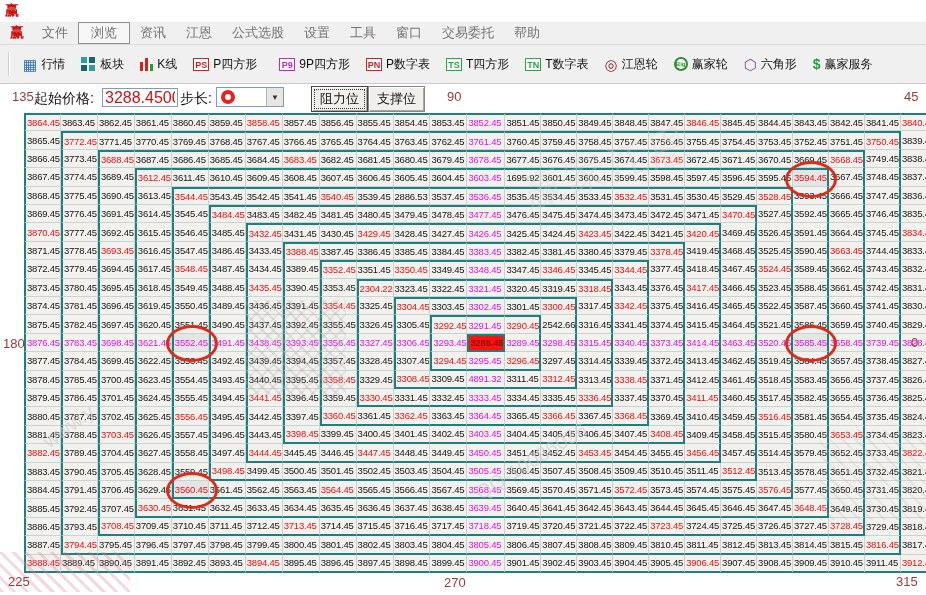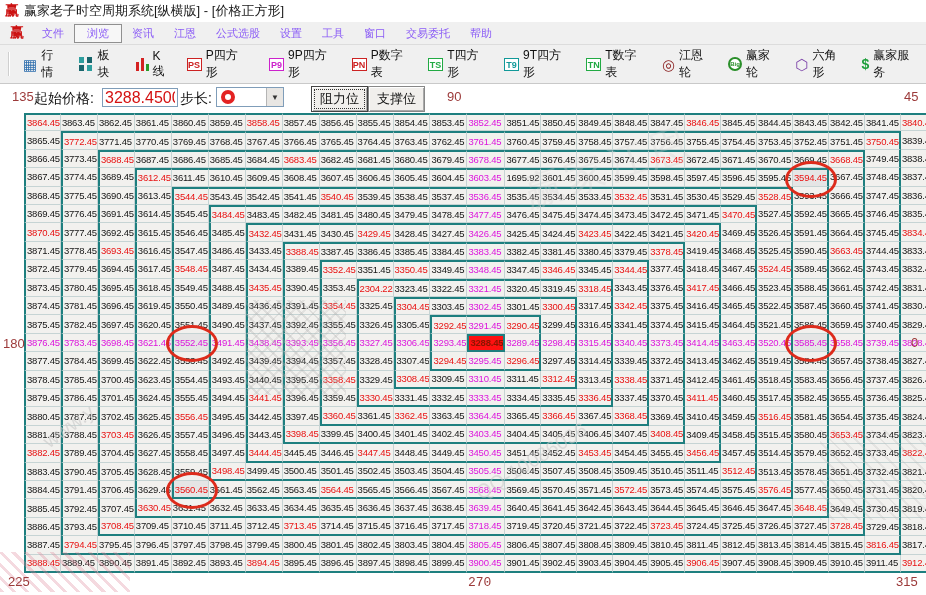--- a/index.html
+++ b/index.html
@@ -7,21 +7,21 @@
        font-family:"Liberation Sans","DejaVu Sans",sans-serif;-webkit-font-smoothing:antialiased;}
   
   .titlebar{position:absolute;left:0;top:0;width:926px;height:22px;background:#fff;
             display:flex;align-items:center;gap:5px;padding-left:5px;box-sizing:border-box;}
   .titlebar .logo{color:#cc1111;font-weight:bold;font-size:14px;}
   .titlebar .ttl{font-size:13px;color:#1a1a1a;}
   
   .menubar{position:absolute;left:0;top:22px;width:926px;height:23px;background:#f0f0f0;
            border-bottom:1px solid #dcdcdc;display:flex;align-items:center;box-sizing:border-box;padding-left:2px;}
   .menubar .logo{color:#cc1111;font-weight:bold;font-size:14px;padding:0 8px;}
-  .mitem{font-size:11px;color:#8b5cf6;padding:2px 10px;cursor:default;}
+  .mitem{font-size:13px;color:#737373;padding:2px 10px;cursor:default;}
   .mitem.active{border:1px solid #909090;background:#f7f7f7;padding:1px 12px;}
   
   .toolbar{position:absolute;left:0;top:45px;width:926px;height:39px;background:#f0f0f0;
            border-bottom:1px solid #c9c9c9;display:flex;align-items:center;box-sizing:border-box;padding-left:8px;}
   .tsep{width:1px;height:24px;background:#cfcfcf;border-right:1px solid #fff;margin-right:5px;}
   .titem{display:flex;align-items:center;gap:4px;padding:0 8px;height:28px;font-size:12px;color:#111;cursor:default;}
   .badge{width:16px;height:13px;border:1px solid;font-size:9px;font-weight:bold;line-height:13px;
          text-align:center;background:#fff;box-sizing:border-box;}
   .ic-quote{font-size:15px;color:#2f6fae;line-height:15px;}
   .ic-blocks{width:6px;height:6px;background:#2e9e9e;box-shadow:8px 0 0 #18656c,0 8px 0 #18656c,8px 8px 0 #2e9e9e;
@@ -82,21 +82,20 @@
   .h2{left:0px;top:552px;width:130px;height:40px;
       background:repeating-linear-gradient(45deg,rgba(220,130,150,.30) 0 3px,transparent 3px 9px);}
   .h3{left:820px;top:430px;width:106px;height:90px;
       background:repeating-linear-gradient(45deg,rgba(180,180,180,.22) 0 2px,transparent 2px 9px);}
 </style>
 </head>
 <body>
 
 <div class="titlebar">
   <span class="logo">赢</span>
-  <span class="ttl">赢家老子时空周期系统[纵横版] - [价格正方形]</span>
 </div>
 
 <div class="menubar">
   <span class="logo">赢</span>
 <div class="mitem">文件</div>
     <div class="mitem active">浏览</div>
     <div class="mitem">资讯</div>
     <div class="mitem">江恩</div>
     <div class="mitem">公式选股</div>
     <div class="mitem">设置</div>
@@ -134,24 +133,20 @@
     </div>
     <div class="titem">
       <span class="badge" style="color: rgb(204, 34, 34); border-color: rgb(204, 34, 34);">PN</span>
       <span>P数字表</span>
     </div>
     <div class="titem">
       <span class="badge" style="color: rgb(34, 170, 68); border-color: rgb(34, 170, 68);">TS</span>
       <span>T四方形</span>
     </div>
     <div class="titem">
-      <span class="badge" style="color: rgb(17, 153, 153); border-color: rgb(17, 153, 153);">T9</span>
-      <span>9T四方形</span>
-    </div>
-    <div class="titem">
       <span class="badge" style="color: rgb(34, 170, 68); border-color: rgb(34, 170, 68);">TN</span>
       <span>T数字表</span>
     </div>
     <div class="titem">
       <span class="ic-gann">◎</span>
       <span>江恩轮</span>
     </div>
     <div class="titem">
       <span class="ic-big">Big</span>
       <span>赢家轮</span>
@@ -507,21 +502,21 @@
     <div class="cell bt">
       <span class="v">3541.45</span>
     </div>
     <div class="cell red bt">
       <span class="v">3540.45</span>
     </div>
     <div class="cell bt">
       <span class="v">3539.45</span>
     </div>
     <div class="cell bt">
-      <span class="v">3538.45</span>
+      <span class="v">2886.53</span>
     </div>
     <div class="cell bt">
       <span class="v">3537.45</span>
     </div>
     <div class="cell mag bt">
       <span class="v">3536.45</span>
     </div>
     <div class="cell bt">
       <span class="v">3535.45</span>
     </div>
@@ -1044,21 +1039,21 @@
     <div class="cell red bt bl">
       <span class="v">3292.45</span>
     </div>
     <div class="cell mag bt">
       <span class="v">3291.45</span>
     </div>
     <div class="cell red bt br">
       <span class="v">3290.45</span>
     </div>
     <div class="cell br">
-      <span class="v">3299.45</span>
+      <span class="v">2542.66</span>
     </div>
     <div class="cell br">
       <span class="v">3316.45</span>
     </div>
     <div class="cell br">
       <span class="v">3341.45</span>
     </div>
     <div class="cell br">
       <span class="v">3374.45</span>
     </div>
@@ -1265,21 +1260,21 @@
     <div class="cell bl">
       <span class="v">3329.45</span>
     </div>
     <div class="cell red bb bl">
       <span class="v">3308.45</span>
     </div>
     <div class="cell bb">
       <span class="v">3309.45</span>
     </div>
     <div class="cell mag bb">
-      <span class="v">3310.45</span>
+      <span class="v">4891.32</span>
     </div>
     <div class="cell bb">
       <span class="v">3311.45</span>
     </div>
     <div class="cell red bb br">
       <span class="v">3312.45</span>
     </div>
     <div class="cell br">
       <span class="v">3313.45</span>
     </div>
@@ -2059,21 +2054,21 @@
       <span class="v">3911.45</span>
     </div>
     <div class="cell red bb br">
       <span class="v">3912.45</span>
     </div>
   </div>
 
 <span class="anglelab" style="left:3px;top:336px;">180</span>
 <span class="anglelab" style="left:911px;top:335px;">0</span>
 <span class="anglelab" style="left:8px;top:574px;">225</span>
-<span class="anglelab" style="left:468px;top:575px;font-family:Liberation Mono, monospace;">270</span>
+<span class="anglelab" style="left:444px;top:575px;">270</span>
 <span class="anglelab" style="left:896px;top:574px;">315</span>
 
 <span class="wm wm1">www.y</span>
 <span class="wm wm2">QQ-10086036</span>
 <span class="wm wm3">赢家江恩</span>
 <div class="hatch h1"></div>
 <div class="hatch h2"></div>
 <div class="hatch h3"></div>
 
 </body></html>

